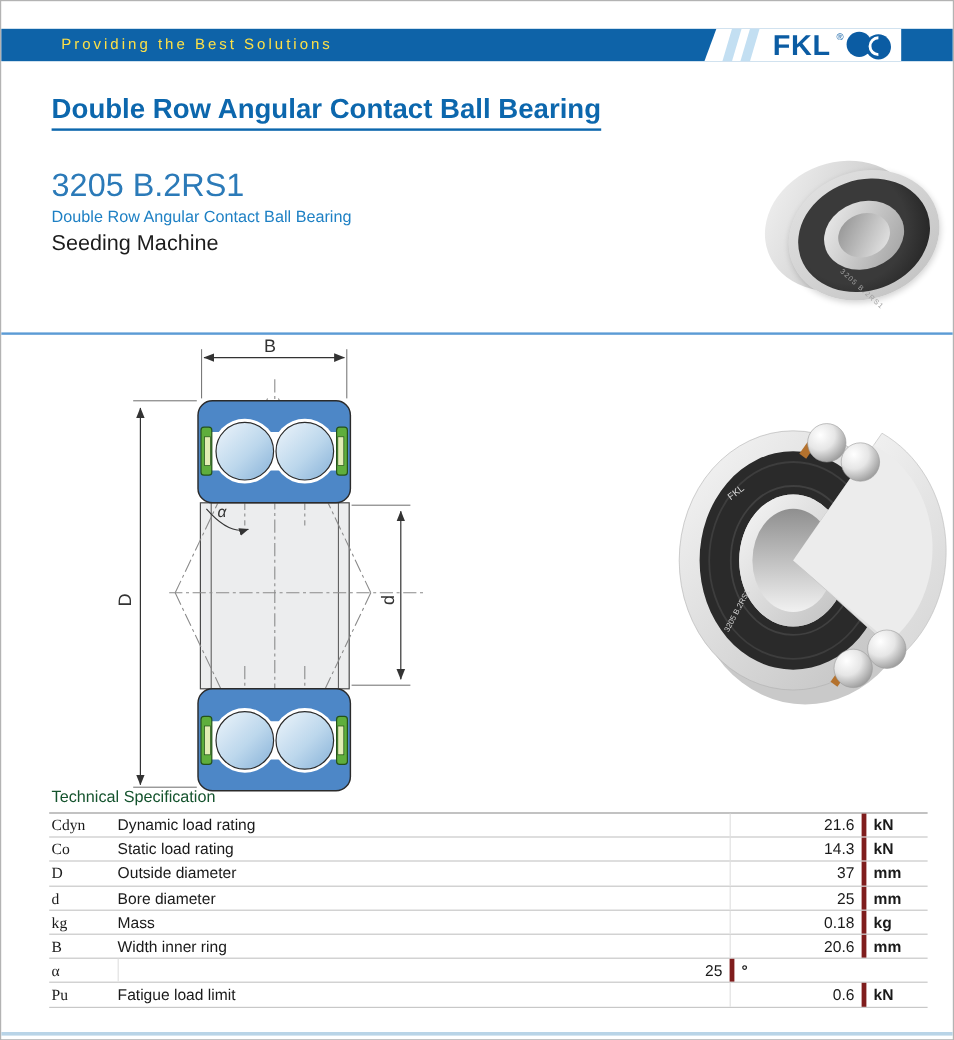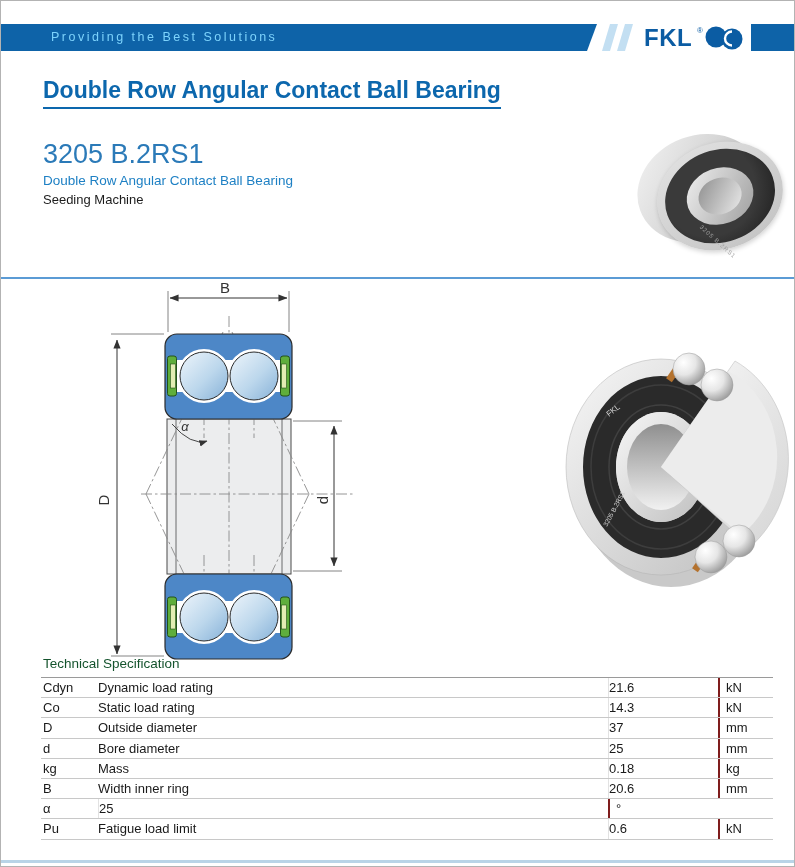--- a/index.html
+++ b/index.html
@@ -8,32 +8,32 @@
     position:relative; width:793px; height:865px;
     border:1px solid #b3b3b3; background:#fff; overflow:hidden;
   }
   
   .topbar {
     position:absolute; left:0; top:23px; width:100%; height:27px;
     background:#0e63a8;
   }
   .tagline {
     position:absolute; left:50px; top:0; line-height:27px;
-    font-size:12.5px; letter-spacing:2.5px; color:#7dd3fc;
+    font-size:12.5px; letter-spacing:2.5px; color:#fde047;
   }
   .logo { position:absolute; right:0; top:0; width:210px; height:27px; display:block; }
   
   .title {
     position:absolute; left:42px; top:76px; margin:0;
     font-size:23px; font-weight:bold; color:#0c67ad;
     border-bottom:2px solid #0c67ad; padding-bottom:3px; display:inline-block;
   }
   .code  { position:absolute; left:42px; top:138px; font-size:27px; color:#2b7ab8; }
   .ptype { position:absolute; left:42px; top:172px; font-size:13.5px; color:#1e80c4; }
-  .papp  { position:absolute; left:42px; top:191px; font-size:13px; color:#1c1c1c;text-align:center; }
+  .papp  { position:absolute; left:42px; top:191px; font-size:18px; color:#1c1c1c;text-align:center; }
   
   .photo { position:absolute; left:636px; top:122px; width:154px; height:142px; }
   .photo .tilt { position:absolute; inset:0; transform:rotate(-20deg); }
   .photo .el { position:absolute; border-radius:50%; }
   .p-side { left:2px; top:8px; width:128px; height:106px; background:linear-gradient(135deg,#f4f4f4,#b5b5b5); }
   .p-face { left:18px; top:22px; width:128px; height:106px; background:linear-gradient(160deg,#e2e2e2,#c2c2c2); box-shadow:0 2px 5px rgba(0,0,0,0.18); }
   .p-seal { left:26px; top:29px; width:112px; height:92px; background:radial-gradient(circle at 42% 38%, #3a3a3a 55%, #161616 100%); }
   .p-inner{ left:48px; top:47px; width:68px; height:56px; background:linear-gradient(135deg,#f0f0f0,#9e9e9e); }
   .p-bore { left:60px; top:57px; width:44px; height:36px; background:linear-gradient(315deg,#ececec,#8d8d8d); }
   .p-mark { position:absolute; left:30px; top:66px; transform:rotate(62deg); transform-origin:left top;
@@ -45,23 +45,23 @@
   
   .render { position:absolute; left:548px; top:316px; width:245px; height:312px; display:block; }
   
   .spec-head { position:absolute; left:42px; top:655px; font-size:13.5px; color:#14532d; }
   .spec-table { position:absolute; left:40px; top:676px; width:732px; border-top:1.5px solid #9a9a9a; }
   .srow {
     display:grid; grid-template-columns:57px 1fr 110px 55px;
     height:19.2px; line-height:19.2px; font-size:13px; color:#1a1a1a;
     border-bottom:1px solid #c8c8c8;
   }
-  .srow .sym  { padding-left:2px; }
-  .srow .val  { padding-right:6px; border-left:1px solid #e2e2e2; }
-  .srow .unit { padding-left:6px;  border-left:2px solid #7f1d1d; }
+  .srow .sym  { padding-left:2px;font-family:Liberation Serif, serif; }
+  .srow .val  { text-align:right; padding-right:6px; border-left:1px solid #e2e2e2; }
+  .srow .unit { padding-left:6px;  border-left:4px solid #7f1d1d;font-weight:bold; }
   
   .footline { position:absolute; left:0; top:859px; width:100%; height:2.5px; background:#b9d4e7; }
 </style>
 </head>
 <body>
 
 <div class="page">
 
   <div class="topbar">
     <span class="tagline">Providing the Best Solutions</span>

